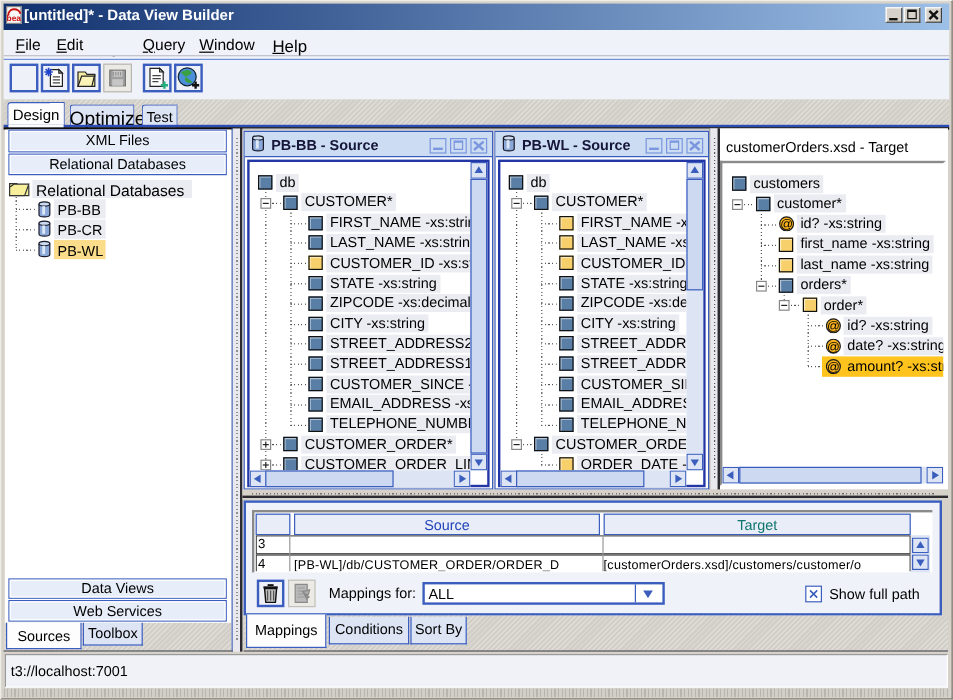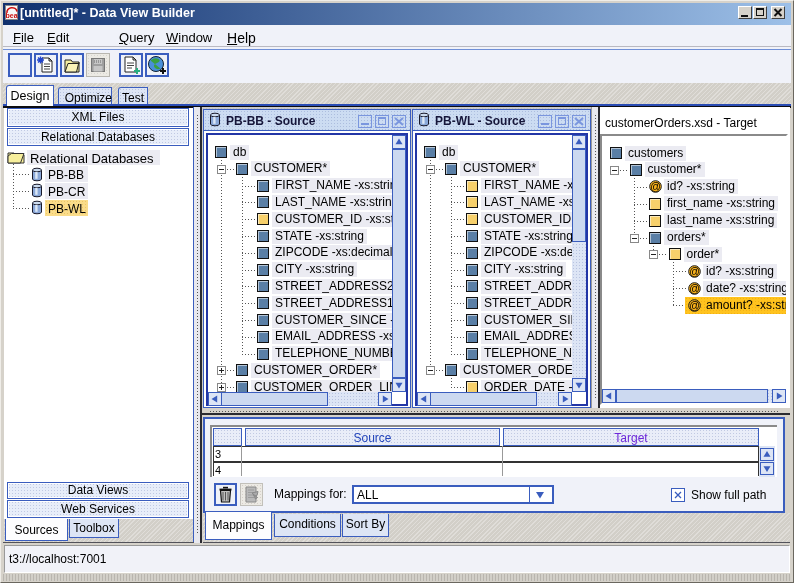--- a/index.html
+++ b/index.html
@@ -60,21 +60,21 @@
   </svg>
 <svg style="position:absolute;left:147px;top:55px" width="20" height="20">
     <circle cx="9" cy="9" r="7.5" fill="#4a8fd8" stroke="#123"></circle>
     <path d="M3.5 5.5 q4.5 -3.5 8 -1.5 q3 2 -1.5 4 q-5 2 -2 5 q2 2 5.5 0.5" fill="#3aa040" stroke="none"></path>
     <path d="M13 16 h6 M16 13 v6" stroke="#111" stroke-width="2"></path>
   </svg>
 <div style="position:absolute;left:3px;top:83px;width:788px;height:21px;background:#d2cfc8;background-image:repeating-linear-gradient(-45deg,rgba(255,255,255,0.30) 0 1px,transparent 1px 3px);"></div>
 <div style="position:absolute;left:6px;top:85px;width:48px;height:22px;background:#fdfdfe;border:1px solid #3a5dbe;border-bottom:none;box-sizing:border-box;border-top-left-radius:3px;"></div>
 <div style="position:absolute;left:6px;top:89px;white-space:nowrap;width:48px;text-align:center;font-size:12.5px;">Design</div>
 <div style="position:absolute;left:58px;top:87px;width:54px;height:20px;background:#dde5f5;border:1px solid #3a5dbe;border-bottom:none;box-sizing:border-box;border-top-left-radius:3px;background-image:radial-gradient(rgba(90,110,170,0.28) 22%,transparent 25%);background-size:3px 3px;"></div>
-<div style="position:absolute;left:58px;top:91px;white-space:nowrap;width:54px;text-align:right;font-size:12px;">Optimize</div>
+<div style="position:absolute;left:58px;top:91px;white-space:nowrap;width:54px;text-align:right;font-size:16px;">Optimize</div>
 <div style="position:absolute;left:118px;top:87px;width:30px;height:20px;background:#dde5f5;border:1px solid #3a5dbe;border-bottom:none;box-sizing:border-box;border-top-left-radius:3px;background-image:radial-gradient(rgba(90,110,170,0.28) 22%,transparent 25%);background-size:3px 3px;"></div>
 <div style="position:absolute;left:118px;top:91px;white-space:nowrap;width:30px;text-align:center;font-size:12px;">Test</div>
 <div style="position:absolute;left:3px;top:104px;width:788px;height:2px;background:#2a4cb4;"></div>
 <div style="position:absolute;left:3px;top:106px;width:788px;height:2px;background:#0c0c10;"></div>
 <div style="position:absolute;left:7px;top:104px;width:46px;height:2px;background:#fdfdfe;"></div>
 <div style="position:absolute;left:4px;top:108px;width:189px;height:435px;background:#fff;"></div>
 <div style="position:absolute;left:7px;top:108px;width:182px;height:19px;background:#e7edf9;border:1px solid #3a5dbe;box-sizing:border-box;background-image:radial-gradient(rgba(90,110,170,0.28) 22%,transparent 25%);background-size:3px 3px;"></div>
 <div style="position:absolute;left:8px;top:109px;width:180px;height:17px;border:1px solid #fff;box-sizing:border-box;"></div>
 <div style="position:absolute;left:7px;top:110px;white-space:nowrap;width:182px;text-align:center;font-size:12px;">XML Files</div>
 <div style="position:absolute;left:7px;top:128px;width:182px;height:18px;background:#e7edf9;border:1px solid #3a5dbe;box-sizing:border-box;background-image:radial-gradient(rgba(90,110,170,0.28) 22%,transparent 25%);background-size:3px 3px;"></div>
@@ -382,30 +382,32 @@
 <div style="position:absolute;left:616px;top:389px;width:152px;height:14px;background:#ccd9f0;border:1px solid #3a5dbe;box-sizing:border-box;"></div>
 <div style="position:absolute;left:202px;top:408px;width:588px;height:8px;background:#d6d2ca;"></div>
 <div style="position:absolute;left:210px;top:411px;width:570px;height:1px;background-image:repeating-linear-gradient(to right,#555 0 1px,transparent 1px 3px);"></div>
 <div style="position:absolute;left:202px;top:413px;width:588px;height:2px;background:#2a2a30;"></div>
 <div style="position:absolute;left:203px;top:417px;width:582px;height:96px;background:#f0f2f9;border:2px solid #3a5dbe;box-sizing:border-box;"></div>
 <div style="position:absolute;left:210px;top:425px;width:567px;height:52px;border-top:2px solid #8a8a8a;border-left:2px solid #8a8a8a;box-sizing:border-box;background:#fff;"></div>
 <div style="position:absolute;left:213px;top:428px;width:29px;height:18px;background:#e9edf8;border:1px solid #3a5dbe;box-sizing:border-box;background-image:radial-gradient(rgba(90,110,170,0.28) 22%,transparent 25%);background-size:3px 3px;"></div>
 <div style="position:absolute;left:245px;top:428px;width:255px;height:18px;background:#e9edf8;border:1px solid #3a5dbe;box-sizing:border-box;background-image:radial-gradient(rgba(90,110,170,0.28) 22%,transparent 25%);background-size:3px 3px;"></div>
 <div style="position:absolute;left:245px;top:431px;white-space:nowrap;width:255px;text-align:center;color:#2244bb;font-size:12px;">Source</div>
 <div style="position:absolute;left:503px;top:428px;width:256px;height:18px;background:#e9edf8;border:1px solid #3a5dbe;box-sizing:border-box;background-image:radial-gradient(rgba(90,110,170,0.28) 22%,transparent 25%);background-size:3px 3px;"></div>
-<div style="position:absolute;left:503px;top:431px;white-space:nowrap;width:256px;text-align:center;color:#6d28d9;font-size:12px;">Target</div>
+<div style="position:absolute;left:503px;top:431px;white-space:nowrap;width:256px;text-align:center;color:#0f766e;font-size:12px;">Target</div>
 <div style="position:absolute;left:213px;top:446px;width:546px;height:30px;overflow:hidden;">
 <div style="position:absolute;left:0px;top:0px;width:546px;height:16px;background:#fff;border:1px solid #333;box-sizing:border-box;"></div>
 <div style="position:absolute;left:28px;top:0px;width:1px;height:16px;background:#999;"></div>
 <div style="position:absolute;left:289px;top:0px;width:1px;height:16px;background:#999;"></div>
 <div style="position:absolute;left:2px;top:2px;font-size:11px;">3</div>
 <div style="position:absolute;left:0px;top:16px;width:546px;height:16px;background:#fff;border:1px solid #333;box-sizing:border-box;"></div>
 <div style="position:absolute;left:28px;top:16px;width:1px;height:16px;background:#999;"></div>
 <div style="position:absolute;left:289px;top:16px;width:1px;height:16px;background:#999;"></div>
 <div style="position:absolute;left:2px;top:18px;font-size:11px;">4</div>
+<div style="position:absolute;left:32px;top:18.5px;font-size:10.5px;letter-spacing:0.2px;white-space:nowrap;">[PB-WL]/db/CUSTOMER_ORDER/ORDER_D</div>
+<div style="position:absolute;left:290px;top:18.5px;font-size:10.5px;letter-spacing:0.2px;white-space:nowrap;">[customerOrders.xsd]/customers/customer/o</div>
 </div>
 <div style="position:absolute;left:759px;top:446px;width:16px;height:31px;background:#dde5f5;"></div>
 <svg style="position:absolute;left:760px;top:448px" width="14" height="13">
     <rect x="0.5" y="0.5" width="13" height="12" fill="#dde5f5" stroke="#3a5dbe"></rect>
     <polygon points="3.5,8.6875 10.5,8.6875 7.0,3.0" fill="#3a5dbe"></polygon>
   </svg>
 <svg style="position:absolute;left:760px;top:462px" width="14" height="13">
     <rect x="0.5" y="0.5" width="13" height="12" fill="#dde5f5" stroke="#3a5dbe"></rect>
     <polygon points="3.5,4.3125 10.5,4.3125 7.0,10.0" fill="#3a5dbe"></polygon>
   </svg>

